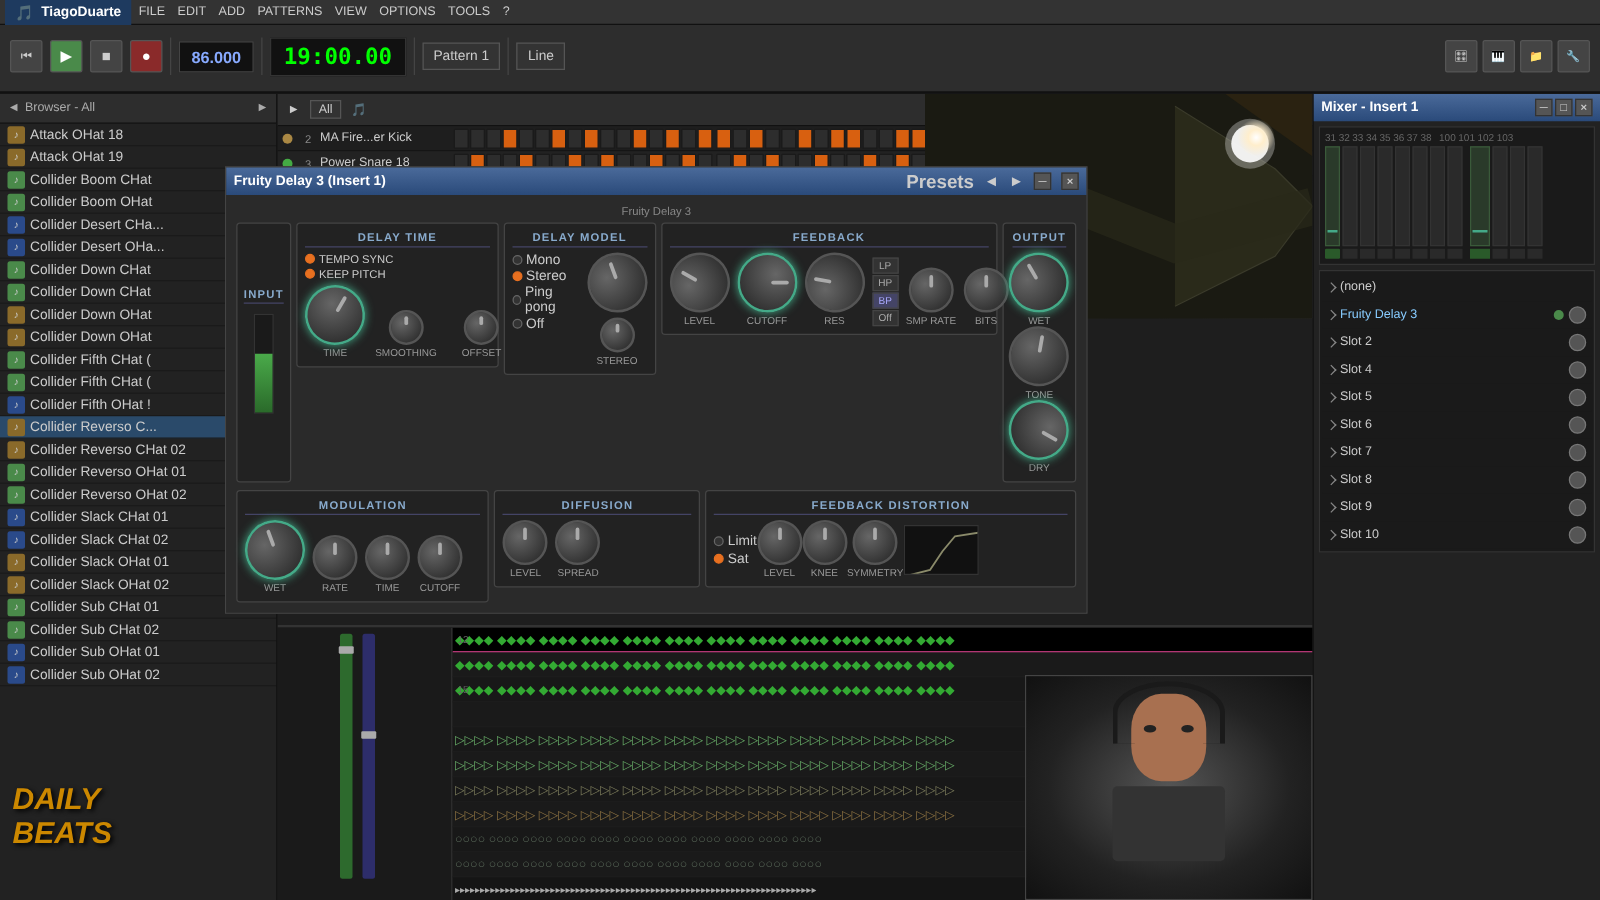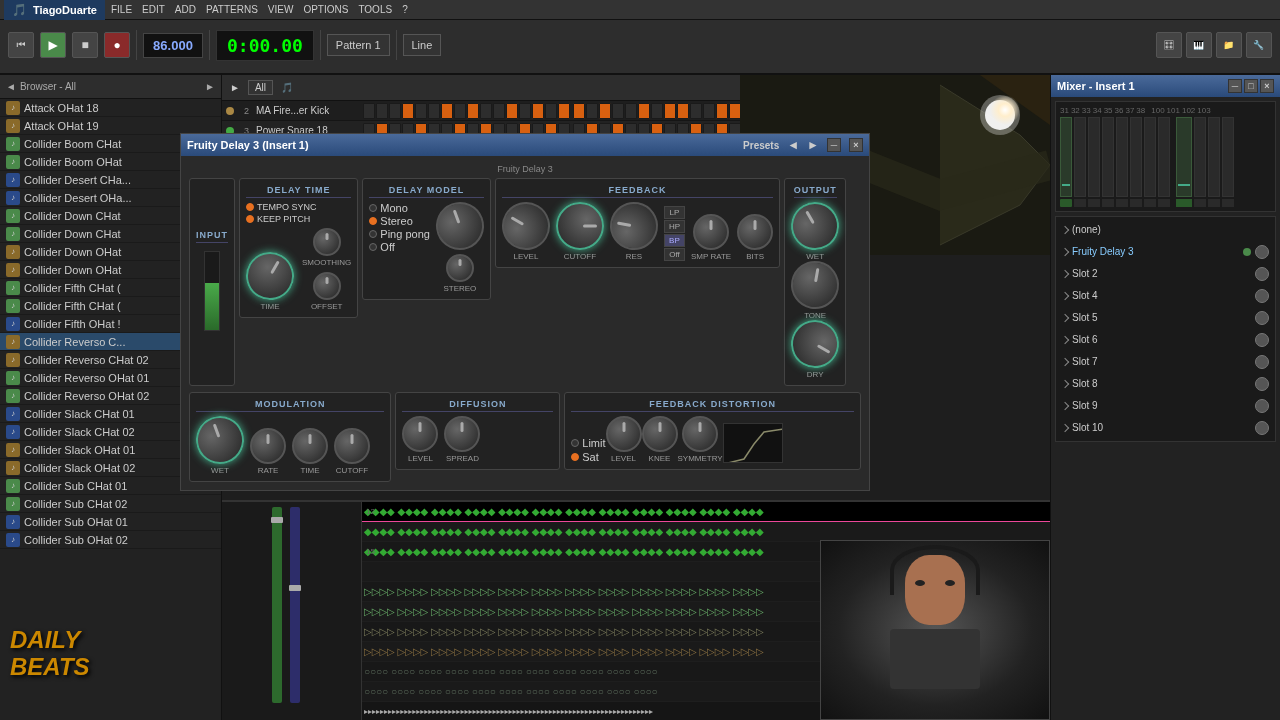--- a/index.html
+++ b/index.html
@@ -556,21 +556,21 @@
   </div>
   <div class="toolbar-row">
 
     <div class="transport-btn" style="font-size:10px">⏮</div>
     <div class="transport-btn play">▶</div>
     <div class="transport-btn">■</div>
     <div class="transport-btn rec">●</div>
     <div class="toolbar-separator"></div>
     <div class="bpm-display">86.000</div>
     <div class="toolbar-separator"></div>
-    <div class="time-display">0:00.00</div>
+    <div class="time-display">19:00.00</div>
     <div class="toolbar-separator"></div>
     <div style="background:#333;border:1px solid #555;padding:4px 8px;font-size:11px;color:#ccc;cursor:pointer;">Pattern 1</div>
     <div class="toolbar-separator"></div>
     <div style="background:#333;border:1px solid #555;padding:4px 8px;font-size:11px;color:#ccc;cursor:pointer;">Line</div>
 
     <div style="margin-left:auto;display:flex;gap:4px;align-items:center;">
       <div class="transport-btn" style="font-size:9px">🎛</div>
       <div class="transport-btn" style="font-size:9px">🎹</div>
       <div class="transport-btn" style="font-size:9px">📁</div>
       <div class="transport-btn" style="font-size:9px">🔧</div>
@@ -912,21 +912,21 @@
 
   </div>
 
 </div>
 
 <div class="plugin-window" style="top:133px;">
 
   <div class="plugin-titlebar">
     <span>Fruity Delay 3 (Insert 1)</span>
     <div style="margin-left:auto;display:flex;align-items:center;gap:8px;">
-      <span style="font-size:10px;color:#ccc;">Presets</span>
+      <span style="font-size:15px;color:#ccc;">Presets</span>
       <span style="cursor:pointer;font-size:12px;color:#ccc;">◄</span>
       <span style="cursor:pointer;font-size:12px;color:#ccc;">►</span>
       <div class="plugin-win-btn">─</div>
       <div class="plugin-win-btn">×</div>
     </div>
   </div>
 
   <div class="plugin-body">
 
     <div style="text-align:center;font-size:9px;color:#888;margin-bottom:4px;">Fruity Delay 3</div>
@@ -953,21 +953,21 @@
               <div class="radio-dot active"></div>
               <span>KEEP PITCH</span>
             </div>
           </div>
         </div>
         <div style="display:flex;gap:8px;align-items:flex-end;">
           <div class="knob-container">
             <div class="knob large green-ring" style="transform: rotate(30deg);"></div>
             <span class="knob-label">TIME</span>
           </div>
-          <div style="display:flex;flex-direction:column;gap:5px;">
+          <div style="display:flex;flex-direction:row;gap:20px;">
             <div class="knob-container">
               <div class="knob small"></div>
               <span class="knob-label">SMOOTHING</span>
             </div>
             <div class="knob-container">
               <div class="knob small"></div>
               <span class="knob-label">OFFSET</span>
             </div>
           </div>
         </div>
@@ -1091,21 +1091,21 @@
           </div>
           <div class="knob-container">
             <div class="knob"></div>
             <span class="knob-label">SPREAD</span>
           </div>
         </div>
       </div>
 
       <div class="plugin-section" style="flex:1.5;">
         <div class="section-label">FEEDBACK DISTORTION</div>
-        <div style="display:flex;gap:0;align-items:flex-end;">
+        <div style="display:flex;gap:0;align-items:center;">
           <div style="display:flex;flex-direction:column;gap:2px;">
             <div class="radio-item">
               <div class="radio-dot"></div>
               <span>Limit</span>
             </div>
             <div class="radio-item">
               <div class="radio-dot active"></div>
               <span>Sat</span>
             </div>
           </div>

